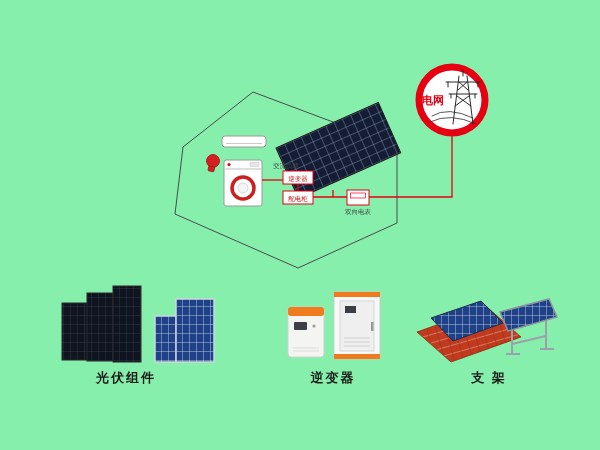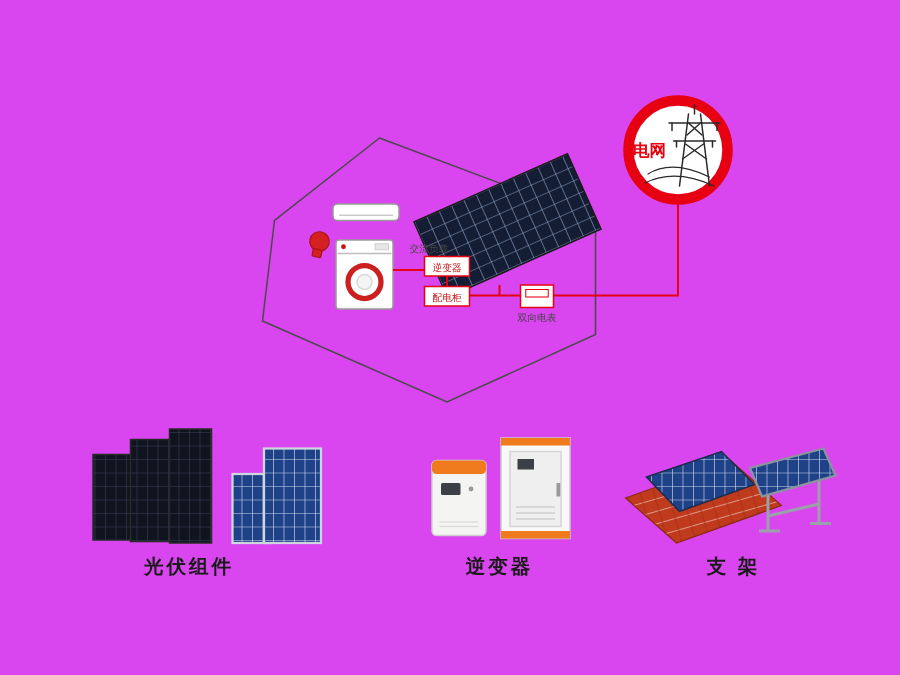--- a/index.html
+++ b/index.html
@@ -1,21 +1,21 @@
 <!DOCTYPE html>
 <html><head>
 <meta charset="utf-8">
 <style>
   html, body { margin: 0; padding: 0; background: #ffffff; }
   body { font-family: "Liberation Sans", "DejaVu Sans", sans-serif; }
   .stage {
     position: relative;
     width: 600px;
     height: 450px;
-    background: #d946ef;
+    background: #86efac;
     overflow: hidden;
   }
   svg { display: block; }
   text { font-family: "Liberation Sans", "DejaVu Sans", sans-serif; }
   .tiny-label { font-size: 6.5px; fill: #444444; }
   .box-label { font-size: 6.5px; fill: #c01212; }
   .grid-label { font-size: 11px; font-weight: bold; fill: #e60012; }
   .product-label { font-size: 13px; font-weight: bold; fill: #1a1a1a; letter-spacing: 2px; }
 </style>
 </head>

